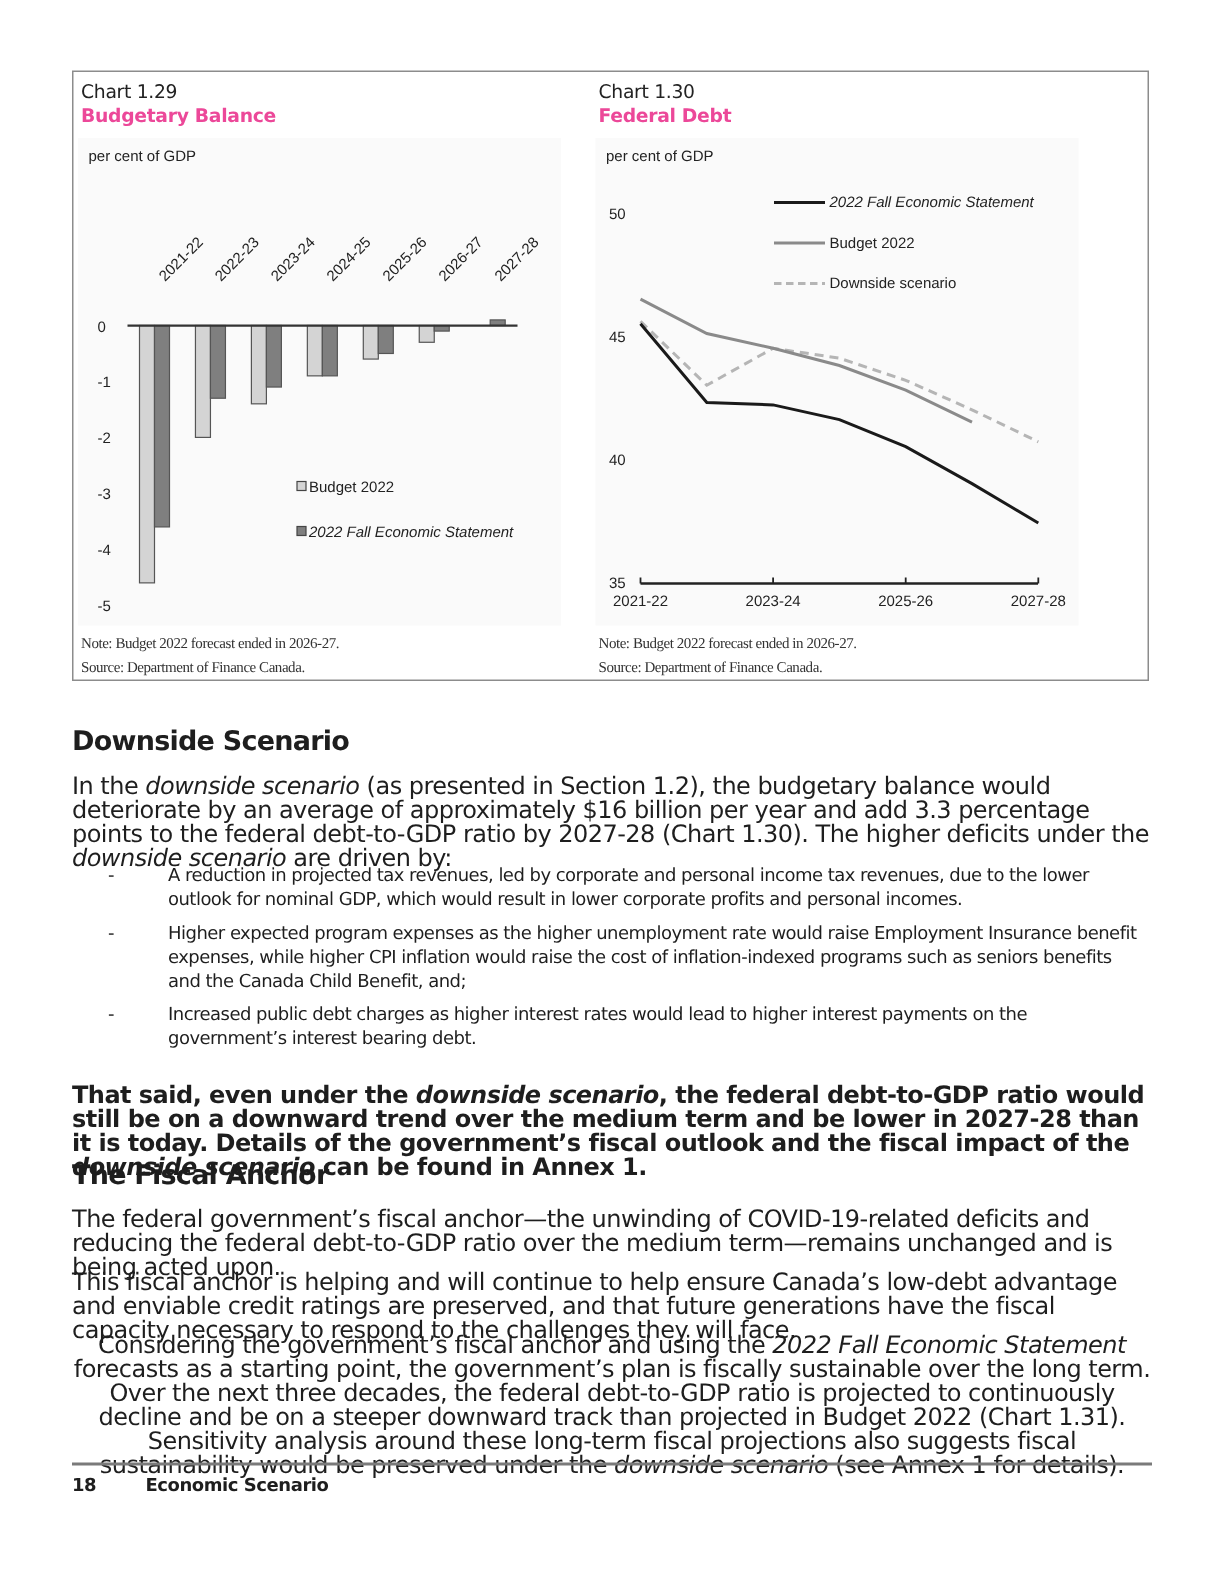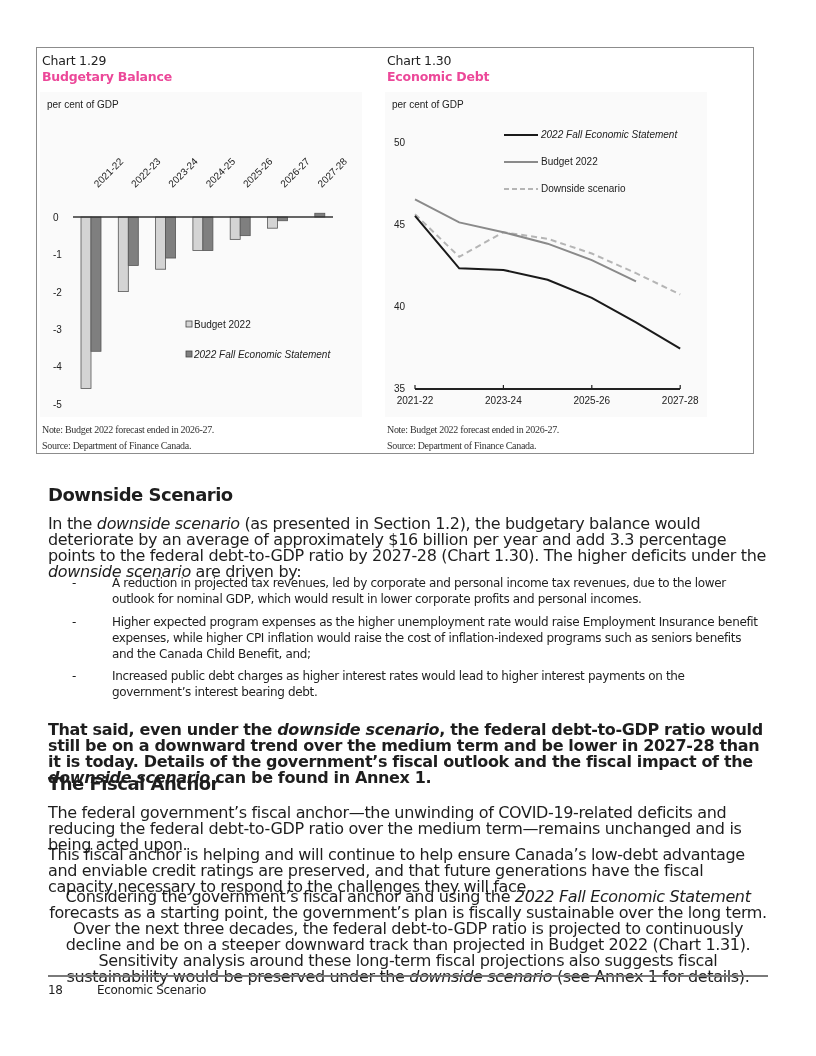--- a/index.html
+++ b/index.html
@@ -1,34 +1,34 @@
 <!DOCTYPE html>
 <html><head>
 <meta charset="utf-8">
 <style>
   html, body { margin: 0; padding: 0; background: #ffffff; }
   body { width: 816px; height: 1056px; position: relative; font-family: "Liberation Sans", sans-serif; color: #1e1e1e; overflow: hidden; }
-  .chart-frame { position: absolute; left: 36px; top: 47px; width: 718px; height: 407px; border: 1px solid #8c8c8c; box-sizing: border-box; }
+  .chart-frame { position: absolute; left: 48px; top: 47px; width: 718px; height: 407px; border: 1px solid #8c8c8c; box-sizing: border-box; }
   .panel { position: absolute; top: 0; height: 100%; }
   .panel.left { left: 0; width: 345px; }
   .panel.right { left: 345px; width: 372px; }
   .chart-num { position: absolute; left: 5px; top: 5px; font-size: 12.5px; color: #222; font-family: "DejaVu Sans", sans-serif; font-weight: normal; letter-spacing: -0.2px; }
   .chart-title { position: absolute; left: 5px; top: 21px; font-size: 12.5px; font-weight: bold; color: #ec4899; font-family: "DejaVu Sans", sans-serif; letter-spacing: -0.2px; }
   .plot-bg { position: absolute; left: 3px; top: 44px; background: #fafafa; }
   .unit-label { position: absolute; left: 10px; top: 51px; font-size: 10px; color: #222; }
   .chart-note { position: absolute; left: 5px; font-size: 10px; color: #333; font-family: Liberation Serif, serif; letter-spacing: -0.3px; }
   svg text { font-family: "Liberation Sans", sans-serif; }
   .content { position: absolute; left: 48px; width: 720px; font-family: "DejaVu Sans", sans-serif; font-size: 16px; line-height: 16px; color: #1e1e1e; letter-spacing: -0.35px; }
   h2 { position: absolute; left: 48px; margin: 0; font-family: "DejaVu Sans", sans-serif; font-size: 18px; font-weight: bold; color: #1e1e1e; letter-spacing: -0.5px; }
   p { margin: 0; }
   .bullet { position: absolute; left: 48px; width: 720px; font-family: "DejaVu Sans", sans-serif; font-size: 12px; line-height: 16px; letter-spacing: -0.35px; }
   .bullet .dash { position: absolute; left: 24px; top: 0; }
   .bullet .btext { position: absolute; left: 48px; top: 0; width: 650px; margin-left: 16px; }
   .footer-rule { position: absolute; left: 48px; top: 975px; width: 720px; height: 2px; background: #7a7a7a; }
-  .footer { position: absolute; top: 983px; font-family: "DejaVu Sans", sans-serif; font-size: 12px; color: #1e1e1e; letter-spacing: -0.3px; }
+  .footer { position: absolute; top: 983px; font-family: "DejaVu Sans", sans-serif; font-size: 12px; color: #1e1e1e; letter-spacing: -0.3px; font-weight: bold; }
   em { font-style: italic; }
 </style>
 </head>
 <body>
 
 <div class="chart-frame">
 
   <div class="panel left">
     <div class="chart-num">Chart 1.29</div>
     <div class="chart-title">Budgetary Balance</div>
@@ -66,21 +66,21 @@
         <text x="157" y="280" font-size="10" fill="#222">Budget 2022</text>
         <rect x="149" y="303" width="6" height="6" fill="#7f7f7f" stroke="#444" stroke-width="0.8"></rect>
         <text x="157" y="310" font-size="10" fill="#222" font-style="italic">2022 Fall Economic Statement</text>
       </svg>
     <div class="chart-note" style="top:376px;">Note: Budget 2022 forecast ended in 2026-27.</div>
     <div class="chart-note" style="top:392px;">Source: Department of Finance Canada.</div>
   </div>
 
   <div class="panel right">
     <div class="chart-num">Chart 1.30</div>
-    <div class="chart-title">Economic Debt</div>
+    <div class="chart-title">Federal Debt</div>
     <div class="plot-bg" style="width:322px;height:325px;"></div>
     <div class="unit-label">per cent of GDP</div>
     <svg id="line-svg" width="372" height="370" style="position:absolute;left:0;top:0;">
         <text x="12" y="344" font-size="10" fill="#222">35</text>
         <text x="12" y="262" font-size="10" fill="#222">40</text>
         <text x="12" y="180" font-size="10" fill="#222">45</text>
         <text x="12" y="98" font-size="10" fill="#222">50</text>
         <line x1="33" y1="341" x2="298" y2="341" stroke="#222" stroke-width="1.8"></line>
         <line x1="33" y1="337" x2="33" y2="341" stroke="#222" stroke-width="1.2"></line>
         <line x1="121.4" y1="337" x2="121.4" y2="341" stroke="#222" stroke-width="1.2"></line>

